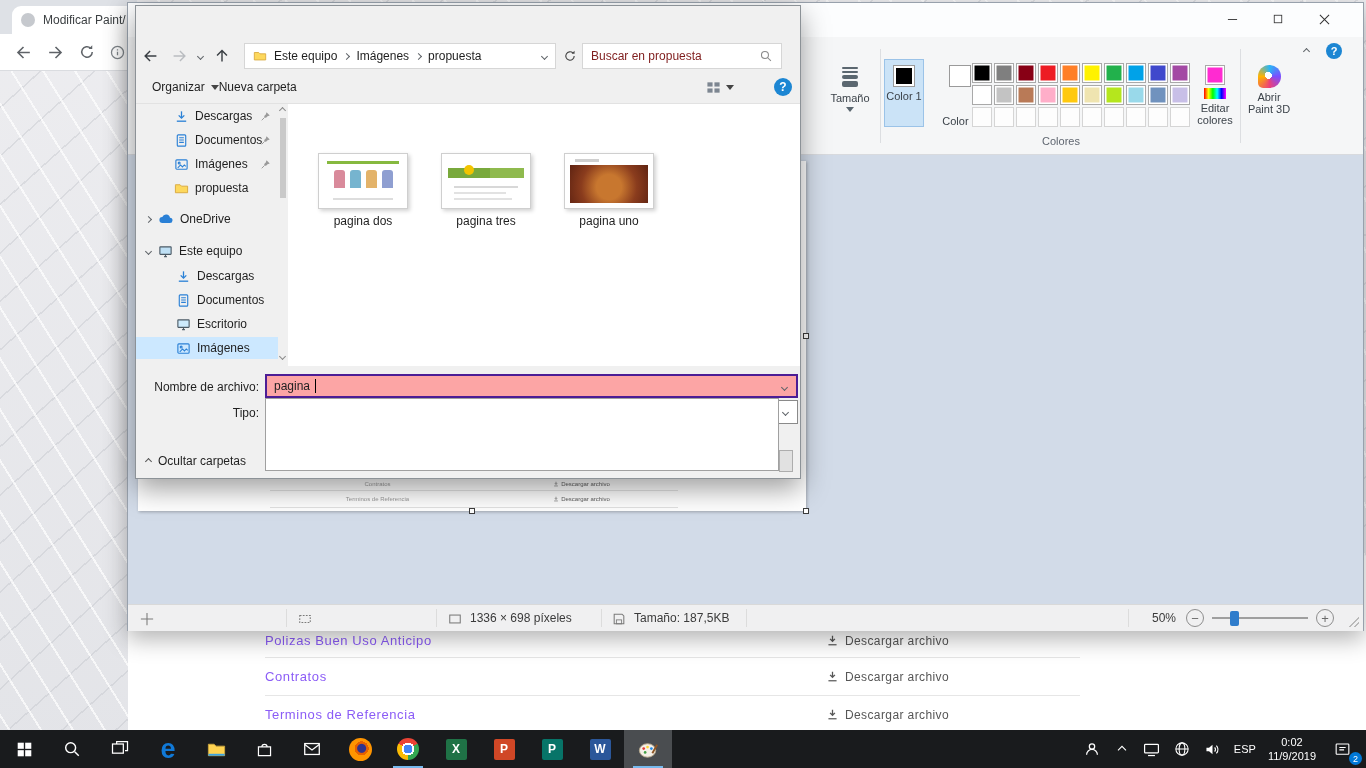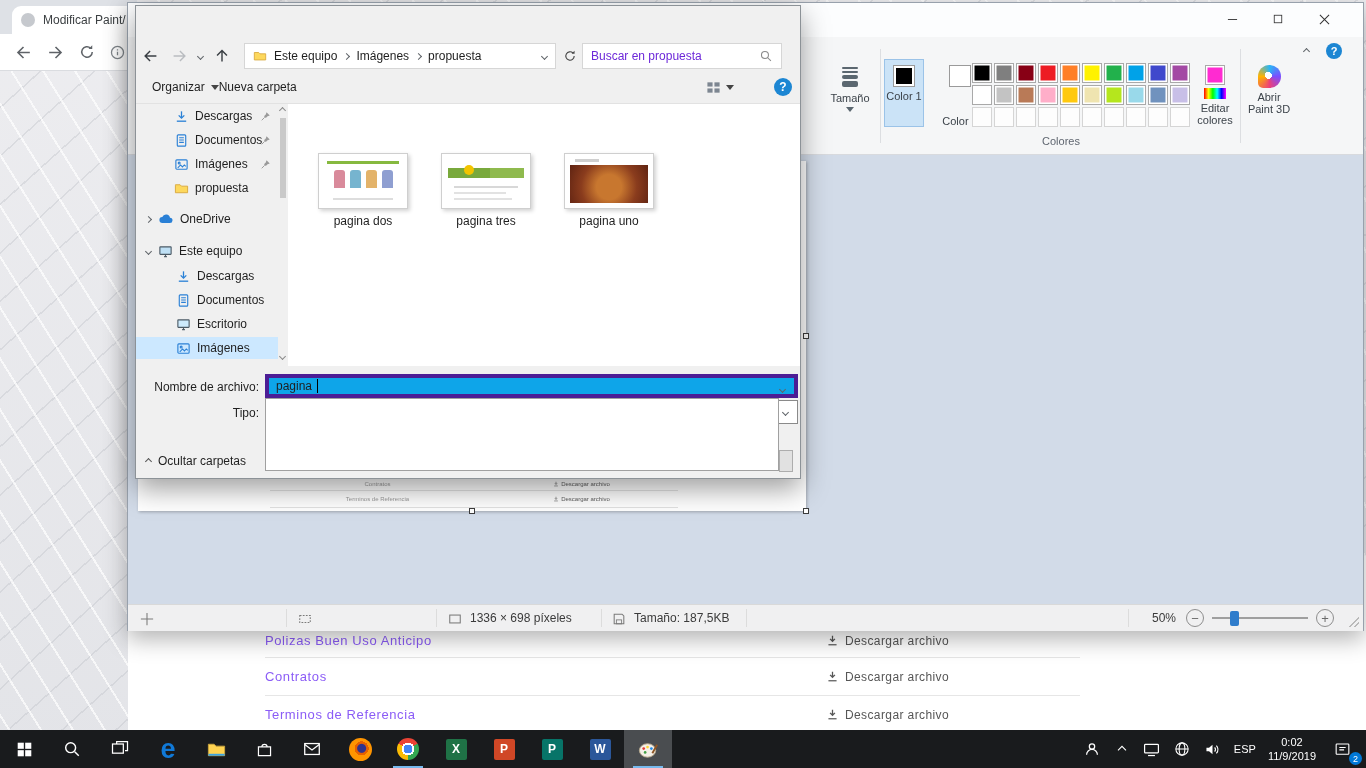--- a/index.html
+++ b/index.html
@@ -68,39 +68,39 @@
   .dg-titlebar { position:absolute; left:0; top:0; width:100%; height:32px; background:#fff; display:flex; align-items:center; padding-left:10px; gap:8px; }
   .dg-close { position:absolute; right:0; top:0; width:45px; height:31px; display:flex; align-items:center; justify-content:center; }
   .dg-nav { position:absolute; left:0; top:36px; width:100%; height:28px; display:flex; align-items:center; }
   .nav-ic { display:flex; align-items:center; justify-content:center; }
   .crumb-box { position:absolute; left:108px; top:1px; width:312px; height:26px; background:#fff; border:1px solid #d6d6d6; display:flex; align-items:center; gap:7px; padding:0 8px; font-size:12px; }
   .chv { display:inline-block; width:5px; height:5px; border-right:1.3px solid #5f6368; border-bottom:1.3px solid #5f6368; }
   .chv.r { transform:rotate(-45deg); }
   .chv.d { transform:rotate(45deg); }
   .chv.u { transform:rotate(-135deg); }
   .search-box { position:absolute; left:446px; top:1px; width:200px; height:26px; background:#fff; border:1px solid #d6d6d6; display:flex; align-items:center; padding:0 8px; }
-  .search-ph { flex:1; color:#6d28d9; font-size:12px; }
+  .search-ph { flex:1; color:#7f1d1d; font-size:12px; }
   .dg-toolbar { position:absolute; left:0; top:66px; width:100%; height:30px; display:flex; align-items:center; font-size:12px; }
   .dg-hr { position:absolute; left:0; top:97px; width:100%; height:1px; background:#e2e2e2; }
   .dg-files { position:absolute; left:152px; top:98px; width:512px; height:262px; background:#fff; }
   .sb-item { position:absolute; left:0; width:142px; height:22px; display:flex; align-items:center; gap:6px; font-size:12px; }
   .sb-item.q { padding-left:38px; }
   .sb-item.g { padding-left:22px; }
   .sb-item.c { padding-left:40px; }
   .sb-item.sel { background:#cce8ff; }
   .sb-exp { position:absolute; left:10px; }
   .sb-pin { position:absolute; right:7px; display:flex; }
   .dg-scroll { position:absolute; left:142px; top:98px; width:10px; height:262px; background:#f0f0f0; }
   .dg-scroll .thumb { position:absolute; left:2px; top:14px; width:6px; height:80px; background:#c9c9c9; }
   .file-item { position:absolute; width:90px; text-align:center; }
   .thumb-page { position:relative; width:90px; height:56px; background:#fff; border:1px solid #cfcfcf; box-shadow:2px 2px 4px rgba(0,0,0,.18); overflow:hidden; }
   .file-name { margin-top:5px; font-size:12px; color:#1f1f1f; }
   .dg-footer { position:absolute; left:0; top:360px; width:100%; height:112px; background:#f0f0f0; }
   .fld-label { position:absolute; width:123px; text-align:right; font-size:12px; }
-  .fn-input { position:absolute; left:129px; top:368px; width:533px; height:24px; background:#0ea5e9; border:4px solid #4c1d95; display:flex; align-items:center; padding-left:7px; font-size:12px; }
+  .fn-input { position:absolute; left:129px; top:368px; width:533px; height:24px; background:#fca5a5; border:2px solid #4c1d95; display:flex; align-items:center; padding-left:7px; font-size:12px; }
   .caret-bar { width:1px; height:14px; background:#000; margin-left:5px; }
   .combo { position:absolute; left:129px; top:394px; width:533px; height:24px; background:#fff; border:1px solid #8a8a8a; }
   .dd-panel { position:absolute; left:129px; top:392px; width:514px; height:73px; background:#fff; border:1px solid #a0a0a0; z-index:2; }
   .btn-sliver { position:absolute; left:643px; top:444px; width:14px; height:22px; background:#e1e1e1; border:1px solid #adadad; }
   .hide-folders { position:absolute; left:10px; top:444px; height:22px; display:flex; align-items:center; gap:7px; font-size:12px; }
 
   
   .taskbar { left:0; top:730px; width:1366px; height:38px; background:#191b1d; z-index:5; display:flex; align-items:stretch; }
   .tb-btn { width:48px; display:flex; align-items:center; justify-content:center; position:relative; }
   .tb-btn.running::after { content:""; position:absolute; bottom:0; left:9px; right:9px; height:2px; background:#76b9ed; }

